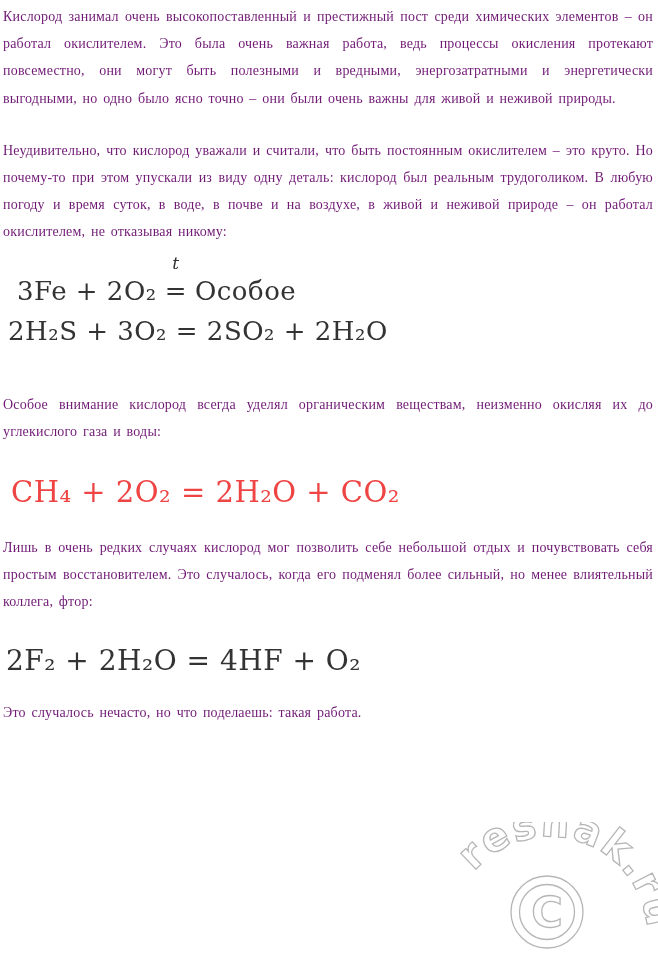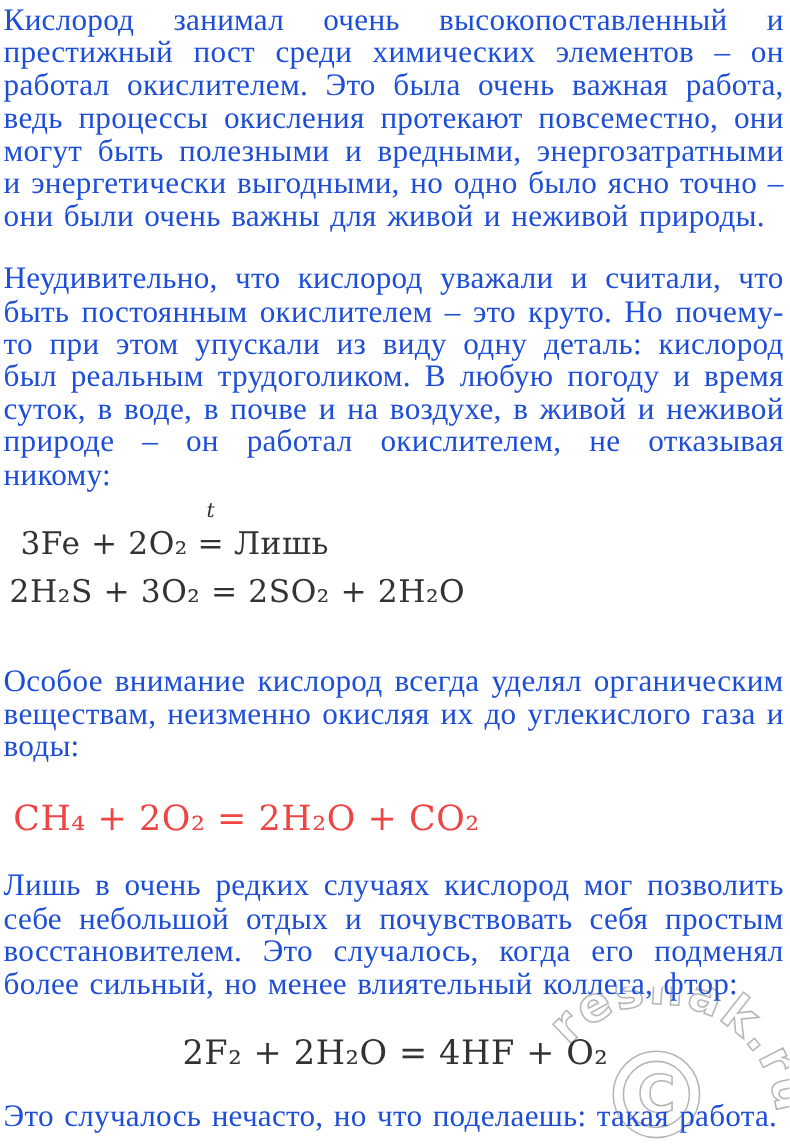--- a/index.html
+++ b/index.html
@@ -11,23 +11,23 @@
     font-family: "Liberation Serif", serif;
   }
   .page {
     position: relative;
     width: 650px;
     padding: 3px 4px 0 3px;
     z-index: 1;
   }
   p.body {
     margin: 0 0 25px 0;
-    font-size: 26px;
+    font-size: 14px;
     line-height: 27.2px;
-    color: #1d4ed8;
+    color: #701a75;
     text-align: justify;
     letter-spacing: 0.2px;
     word-spacing: 2px;
   }
   .eq-block { margin: 20px 0 0 0; padding-bottom: 6px; }
   .eq {
     font-family: "DejaVu Serif", serif;
     font-size: 26px;
     line-height: 40px;
     color: #333333;
@@ -42,21 +42,20 @@
     white-space: nowrap;
     letter-spacing: 0.5px;
   }
   .eq-f2 {
     font-family: "DejaVu Serif", serif;
     font-size: 28px;
     line-height: 42px;
     color: #333333;
     white-space: nowrap;
     letter-spacing: 0.5px;
-    text-align: center;
   }
   .teq {
     position: relative;
     display: inline-block;
     margin: 0 8px;
   }
   .teq .t-cond {
     position: absolute;
     top: -16px;
     left: 50%;
@@ -100,21 +99,21 @@
 
 <div class="page">
 
   <p class="body">Кислород занимал очень высокопоставленный и престижный пост среди химических элементов – он работал окислителем. Это была очень важная работа, ведь процессы окисления протекают повсеместно, они могут быть полезными и вредными, энергозатратными и энергетически выгодными, но одно было ясно точно – они были очень важны для живой и неживой природы.</p>
 
   <p class="body">Неудивительно, что кислород уважали и считали, что быть постоянным окислителем – это круто. Но почему-то при этом упускали из виду одну деталь: кислород был реальным трудоголиком. В любую погоду и время суток, в воде, в почве и на воздухе, в живой и неживой природе – он работал окислителем, не отказывая никому:</p>
 
   <div class="eq-block">
 
     <div class="eq" style="padding-left:14px">
-      <span>3Fe + 2O₂</span><span class="teq"><span class="t-cond">t</span><span>=</span></span><span>Лишь</span>
+      <span>3Fe + 2O₂</span><span class="teq"><span class="t-cond">t</span><span>=</span></span><span>Особое</span>
     </div>
 
 
 
     <div class="eq" style="padding-left:5px">2H₂S + 3O₂ = 2SO₂ + 2H₂O</div>
 
   </div>
 
   <p class="body sect-gap-p3">Особое внимание кислород всегда уделял органическим веществам, неизменно окисляя их до углекислого газа и воды:</p>
 

